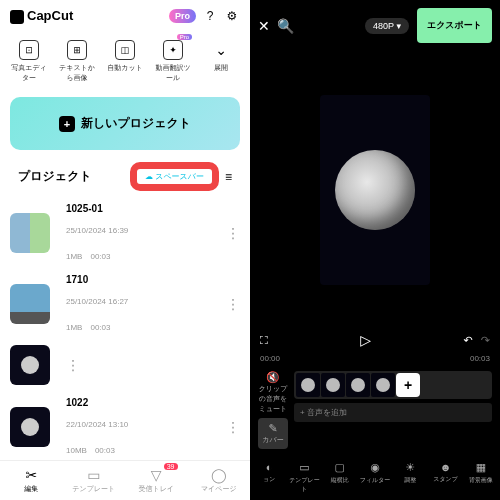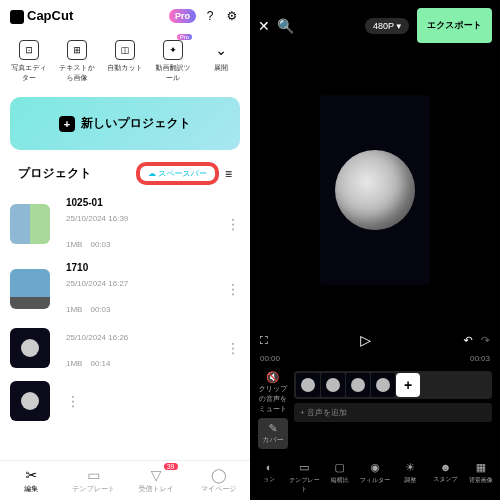--- a/index.html
+++ b/index.html
@@ -14,33 +14,33 @@
 .hdr-icon{width:16px;height:16px;display:flex;align-items:center;justify-content:center;font-size:12px}
 .tools{display:flex;padding:4px 6px;gap:2px}
 .tool{flex:1;text-align:center;padding:4px 2px;position:relative}
 .tool-icon{width:20px;height:20px;margin:0 auto 3px;border:1.5px solid #333;border-radius:4px;display:flex;align-items:center;justify-content:center;font-size:9px}
 .tool-label{font-size:7px;color:#333}
 .mini-pro{position:absolute;top:-2px;right:4px;font-size:6px;background:linear-gradient(90deg,#ff6ec7,#7873f5);color:#fff;padding:0 3px;border-radius:4px}
 .new-proj{margin:6px 10px;background:linear-gradient(135deg,#7de8e0,#a8e6f0);border-radius:10px;padding:18px;text-align:center;font-size:12px;font-weight:600;display:flex;align-items:center;justify-content:center;gap:6px}
 .plus-icon{width:16px;height:16px;background:#000;color:#fff;border-radius:4px;display:flex;align-items:center;justify-content:center;font-size:11px;font-weight:700}
 .section{padding:6px 18px;display:flex;align-items:center;gap:6px}
 .section-title{font-size:12px;font-weight:700;flex:1}
-.space-btn{border:4px solid #ef4444;color:#06c3e4;font-size:8px;padding:2px 8px;border-radius:10px}
+.space-btn{border:7px solid #ef4444;color:#06c3e4;font-size:8px;padding:2px 8px;border-radius:10px}
 .sort-icon{font-size:12px}
 .projects{flex:1;overflow:hidden}
 .proj{display:flex;padding:6px 10px;gap:16px;align-items:center}
 .thumb{width:40px;height:40px;border-radius:6px;flex-shrink:0}
 .t1{background:linear-gradient(90deg,#8fb8d4 50%,#a8d89a 50%)}
 .t2{background:linear-gradient(180deg,#6ba8cc 70%,#555 70%)}
 .t3{background:#0a0a1a;display:flex;align-items:center;justify-content:center}
 .t4{background:#0a0a1a;display:flex;align-items:center;justify-content:center}
 .moon-s{width:18px;height:18px;background:#ccc;border-radius:50%}
 .proj-info{flex:1}
 .proj-title{font-size:10px;font-weight:600}
-.proj-date{font-size:8px;color:#999;margin-top:6px}
+.proj-date{font-size:8px;color:#999;margin-top:12px}
 .proj-meta{font-size:8px;color:#999;margin-top:16px}
 .dots{color:#999;font-size:14px}
 .bottom-nav{display:flex;border-top:1px solid #eee;padding:4px 0}
 .nav-item{flex:1;text-align:center;padding:2px;font-size:7px;color:#999;position:relative}
 .nav-item.active{color:#000}
 .nav-icon{font-size:14px;display:block;margin-bottom:1px}
 .badge{position:absolute;top:-2px;right:10px;background:#ff3b5c;color:#fff;font-size:7px;padding:0 3px;border-radius:6px}
 
 .r-header{display:flex;align-items:center;padding:8px;gap:8px}
 .r-icon{font-size:14px}
@@ -130,31 +130,31 @@
         <div class="proj-title">1710</div>
         <div class="proj-date">25/10/2024 16:27</div>
         <div class="proj-meta"><span>1MB</span>　<span>00:03</span></div>
       </div>
       <span class="dots">⋮</span>
     </div>
     <div class="proj">
       <div class="thumb t3">
           <div class="moon-s"></div>
         </div>
-      <div class="proj-info">
-        <div class="proj-title"></div>
-        <div class="proj-date">25/10/2024 16:26</div>
-        <div class="proj-meta"><span>1MB</span>　<span>00:14</span></div>
-      </div>
       <span class="dots">⋮</span>
     </div>
     <div class="proj">
       <div class="thumb t4">
           <div class="moon-s"></div>
         </div>
+      <div class="proj-info">
+        <div class="proj-title">1022</div>
+        <div class="proj-date">22/10/2024 13:10</div>
+        <div class="proj-meta"><span>10MB</span>　<span>00:03</span></div>
+      </div>
       <span class="dots">⋮</span>
     </div>
   </div>
 
   <div class="bottom-nav">
     <div class="nav-item active"><span class="nav-icon">✂</span><span>編集</span></div>
     <div class="nav-item"><span class="nav-icon">▭</span><span>テンプレート</span></div>
     <div class="nav-item"><span class="badge">39</span><span class="nav-icon">▽</span><span>受信トレイ</span></div>
     <div class="nav-item"><span class="nav-icon">◯</span><span>マイページ</span></div>
   </div>

